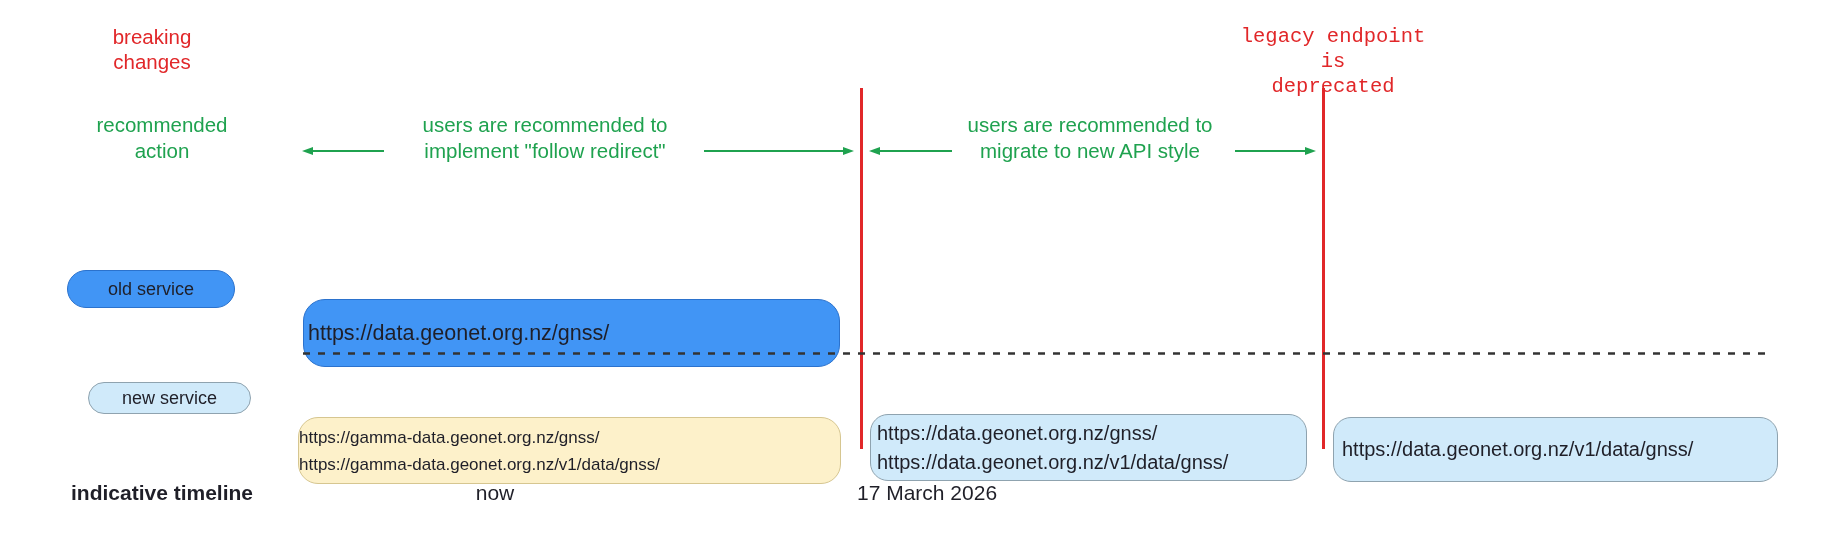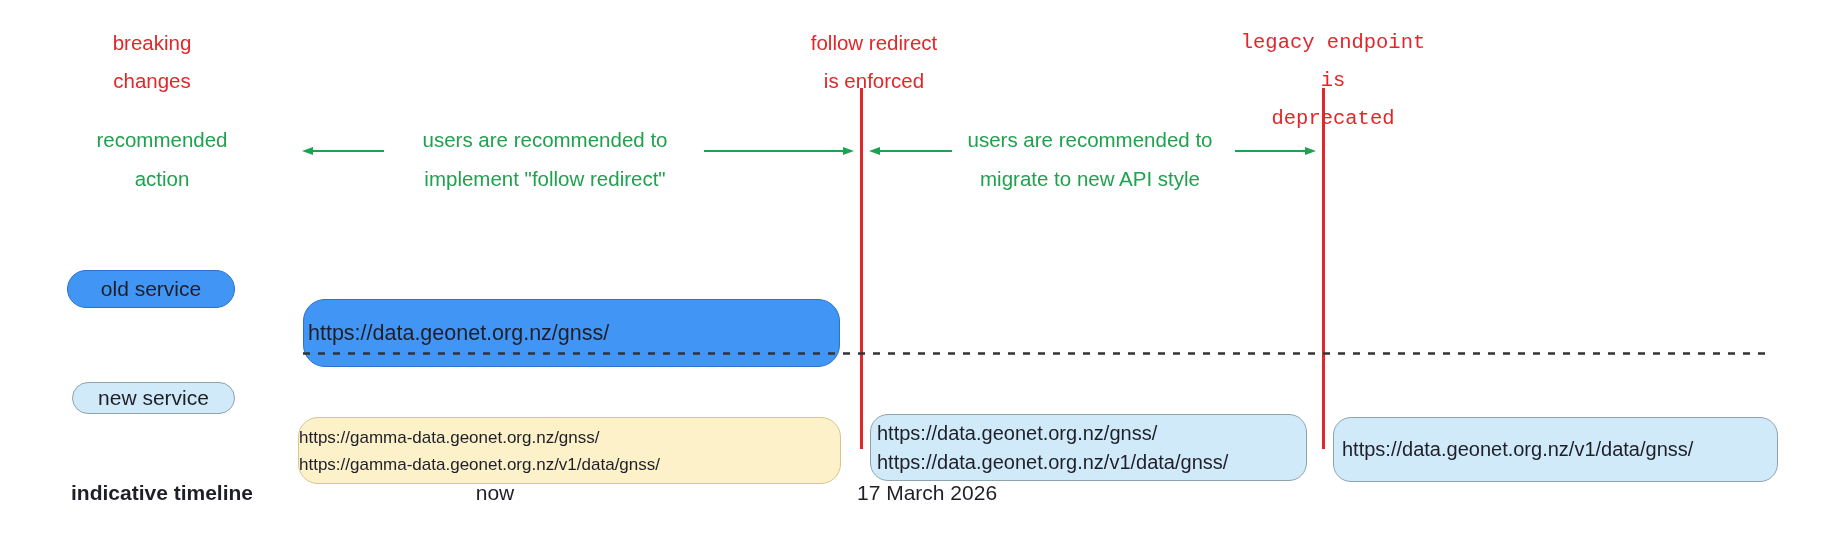--- a/index.html
+++ b/index.html
@@ -15,24 +15,24 @@
     background: #ffffff;
     overflow: hidden;
     color: var(--text-dark);
   }
   
   .note {
     position: absolute;
     text-align: center;
     white-space: pre-line;
     font-size: 20.5px;
-    line-height: 38px;
+    line-height: 25px;
   }
   .note.red { color: var(--event-red); top: 24px; }
-  .note.green { color: var(--action-green); top: 120px; line-height: 39px; }
+  .note.green { color: var(--action-green); top: 112px; line-height: 26px; }
   
   .arrow {
     position: absolute;
     top: 145px;
     height: 12px;
     color: var(--action-green);
   }
   .arrow svg { display: block; }
   .arrow line { stroke: currentColor; stroke-width: 2; }
   .arrow polygon { fill: currentColor; }
@@ -43,32 +43,32 @@
     width: 2.5px;
     height: 361px;
     background: var(--event-red);
   }
   
   .badge {
     position: absolute;
     display: flex;
     align-items: center;
     justify-content: center;
-    font-size: 21px;
+    font-size: 18px;
     box-sizing: border-box;
     color: var(--text-dark);
   }
   .badge.old {
     left: 67px; top: 270px; width: 168px; height: 38px;
     border-radius: 19px;
     background: var(--old-blue-fill);
     border: 1.5px solid var(--old-blue-border);
   }
   .badge.new {
-    left: 72px; top: 382px; width: 163px; height: 32px;
+    left: 88px; top: 382px; width: 163px; height: 32px;
     border-radius: 16px;
     background: var(--new-blue-fill);
     border: 1px solid var(--new-blue-border);
   }
   
   .urlbox {
     position: absolute;
     display: flex;
     flex-direction: column;
     justify-content: center;
@@ -127,22 +127,20 @@
     color: var(--text-dark);
   }
 </style>
 </head>
 <body>
 
 <div class="figure">
 
   <div class="note red" style="left:52px; width:200px;">breaking
 changes</div>
-  <div class="note red" style="left:774px; width:200px;">follow redirect
-is enforced</div>
   <div class="note red" style="left:1233px; width:200px;font-family:Liberation Mono, monospace;">legacy endpoint is
 deprecated</div>
 
   <div class="note green" style="left:52px; width:220px;">recommended
 action</div>
   <div class="note green" style="left:390px; width:310px;">users are recommended to
 implement "follow redirect"</div>
   <div class="note green" style="left:935px; width:310px;">users are recommended to
 migrate to new API style</div>
 

